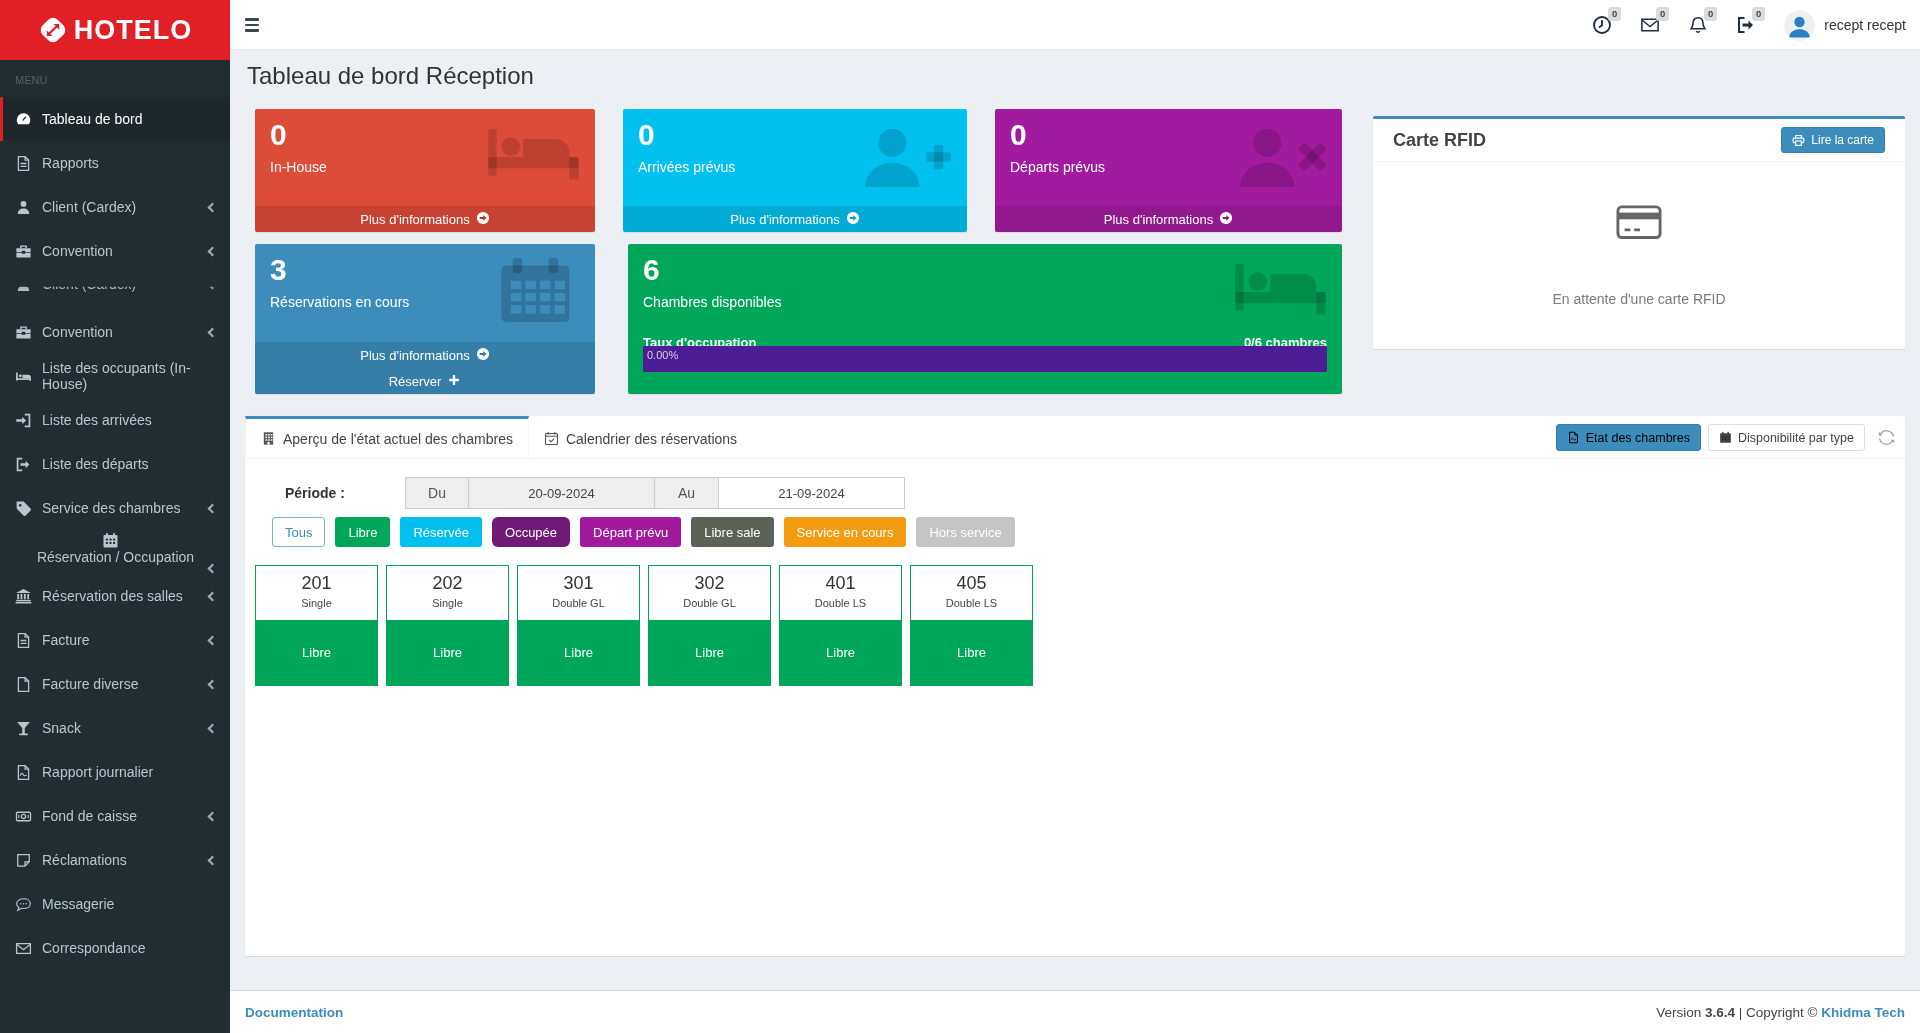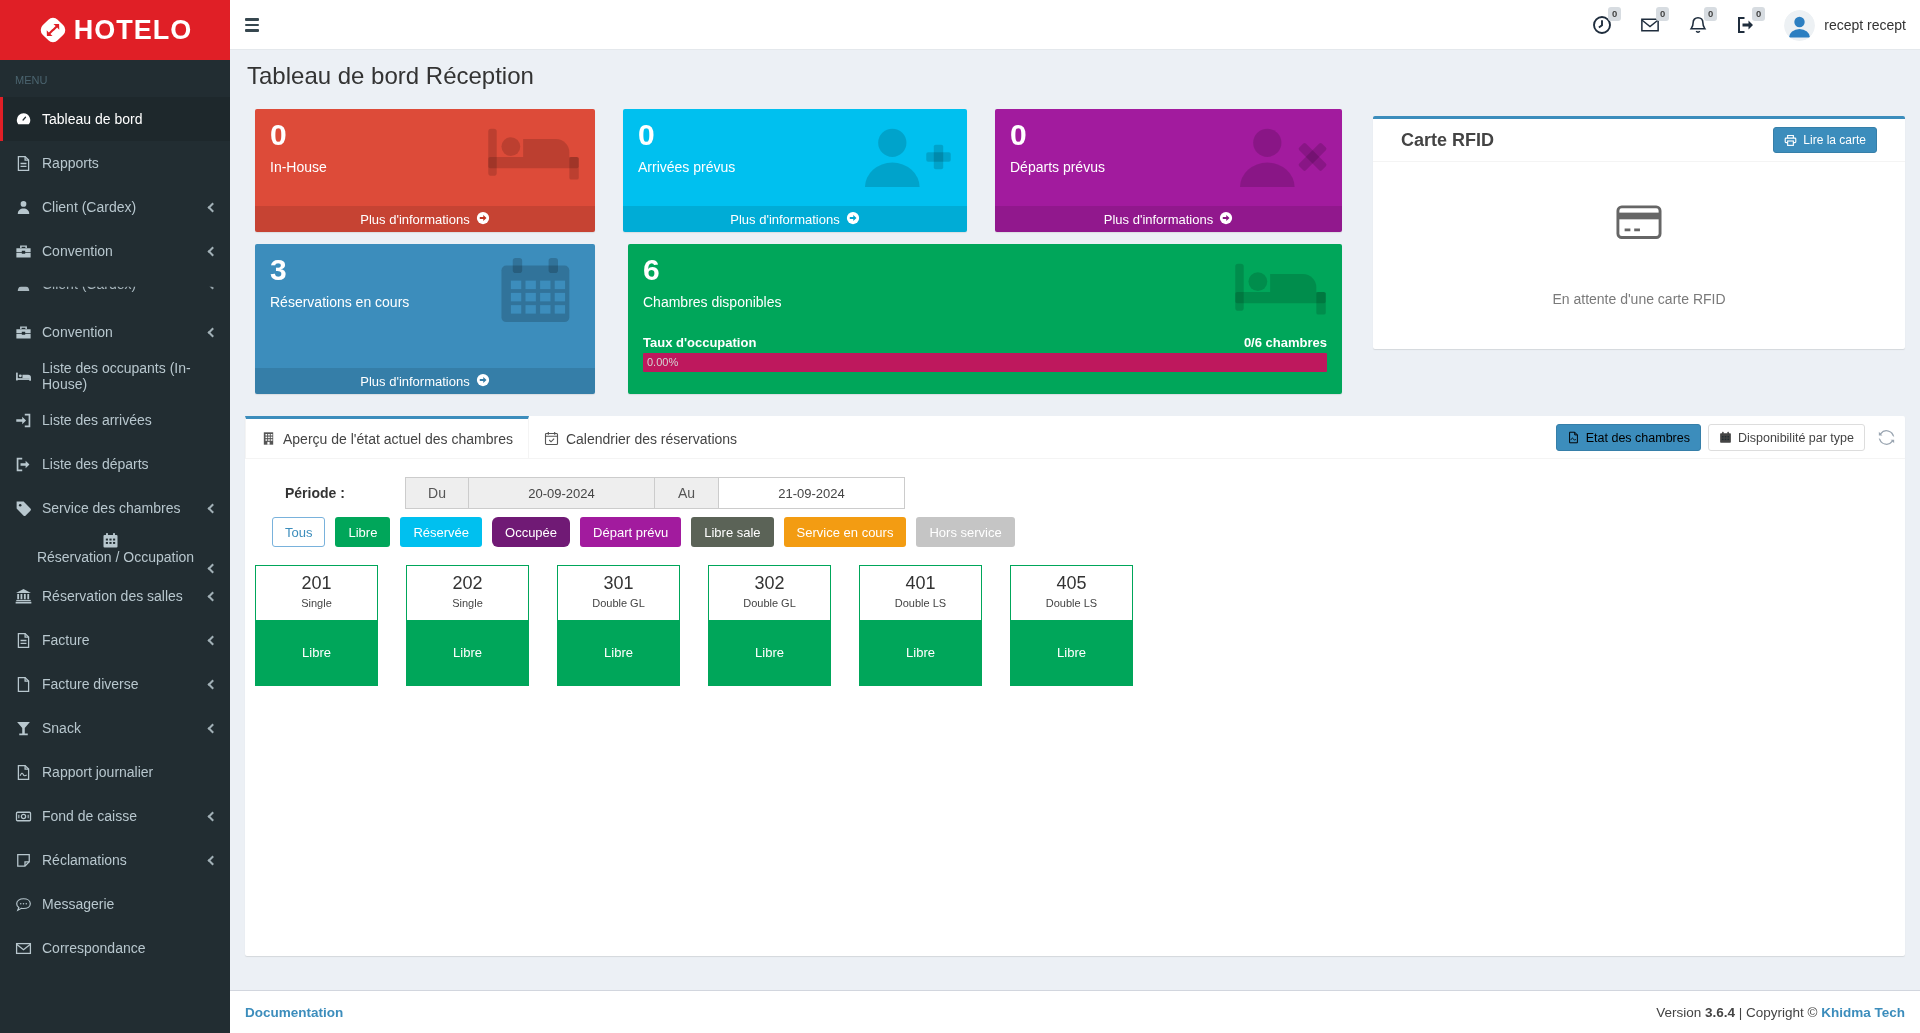--- a/index.html
+++ b/index.html
@@ -44,26 +44,26 @@
   .pos3 { left:0; top:135px; width:340px; height:150px; }
   .pos4 { left:373px; top:135px; width:714px; height:150px; }
   .card .num { font-size:30px; font-weight:700; padding:10px 15px 0; line-height:32px; }
   .card .lbl { font-size:14px; padding:8px 15px 0; }
   .card .bigicon { position:absolute; right:14px; top:14px; width:95px; height:66px; }
   .card .bigicon svg { width:100%; height:100%; }
   .card .footers { position:absolute; left:0; right:0; bottom:0; background:rgba(0,0,0,.1); }
   .card .footer-link { display:flex; align-items:center; justify-content:center; gap:6px; font-size:13px; padding:4.5px 0; color:#fff; cursor:pointer; }
   .card .footer-link svg { width:14px; height:14px; }
   .occ-row { position:absolute; left:15px; right:15px; bottom:44px; display:flex; justify-content:space-between; font-size:13px; font-weight:700; }
-  .progress-outer { position:absolute; left:15px; right:15px; bottom:22px; height:19px; background:#be185d; border-radius:1px; }
+  .progress-outer { position:absolute; left:15px; right:15px; bottom:22px; height:26px; background:#4c1d95; border-radius:1px; }
   .progress-text { font-size:11px; color:#d4d4d4; line-height:17px; padding-left:4px; }
 
   
   .rfid { position:absolute; left:1118px; top:7px; width:532px; height:233px; background:#fff; border-top:3px solid #3c8dbc; border-radius:2px; box-shadow:0 1px 1px rgba(0,0,0,.1); }
-  .rfid-header { display:flex; justify-content:space-between; align-items:center; padding:8px 28px; border-bottom:1px solid #f4f4f4; }
+  .rfid-header { display:flex; justify-content:space-between; align-items:center; padding:8px 20px; border-bottom:1px solid #f4f4f4; }
   .rfid-title { font-size:18px; font-weight:700; color:#444; }
   .btn-blue { display:inline-flex; align-items:center; gap:6px; background:#3c8dbc; border:1px solid #367fa9; color:#fff; font-size:12px; padding:5px 10px; border-radius:3px; cursor:pointer; font-family:inherit; }
   .btn-blue svg { width:13px; height:13px; }
   .rfid-body { text-align:center; padding-top:42px; }
   .rfid-card-icon { display:inline-block; width:46px; height:36px; }
   .rfid-wait { margin-top:48px; color:#7a7a7a; font-size:14px; }
 
   
   .box { position:relative; margin:15px 0 0; background:#fff; height:540px; box-shadow:0 1px 1px rgba(0,0,0,.1); border-radius:2px; }
   .nav { display:flex; border-bottom:1px solid #f4f4f4; height:43px; position:relative; }
@@ -85,21 +85,21 @@
   .ig-addon + .ig-input { border-left:none; }
   .ig-input { width:186px; border:1px solid #ccc; text-align:center; font-size:13px; color:#444; font-family:inherit; outline:none; }
   .ig-input.ro { background:#eee; }
   .ig-input:not(.ro) { background:#fff; }
   .input-group .ig-addon:nth-child(3) { border-left:none; }
 
   .filters { display:flex; gap:10px; margin:8px 0 0 27px; }
   .fbtn { font-size:13px; padding:6.5px 12px; border-radius:3px; color:#fff; border:1px solid transparent; cursor:pointer; font-family:inherit; }
   .fbtn.outline { background:#fff; color:#3c8dbc; border-color:#79b2dc; }
 
-  .rooms { display:flex; gap:28px; margin:18px 0 0 10px; }
+  .rooms { display:flex; gap:8px; margin:18px 0 0 10px; }
   .room { width:123px; height:121px; background:#fff; display:flex; flex-direction:column; border:1px solid #00a65a; cursor:pointer; }
   .room-num { font-size:18px; color:#333; text-align:center; margin-top:7px; }
   .room-type { font-size:11px; color:#444; text-align:center; margin-top:3px; }
   .room-status { flex:1; margin-top:11px; color:#fff; font-size:13px; display:flex; align-items:center; justify-content:center; }
 
   
   .main-footer { position:absolute; left:230px; right:0; bottom:0; height:43px; background:#fff; border-top:1px solid #d2d6de; padding:12px 15px; display:flex; justify-content:space-between; align-items:center; font-size:13.5px; color:#444; }
   .doc-link { color:#3c8dbc; font-weight:700; cursor:pointer; text-decoration:none; }
   .footer-right b { font-weight:700; }
   .company-link { color:#3c8dbc; font-weight:700; cursor:pointer; }
@@ -509,20 +509,27 @@
               </g>
             </svg></span>
           <div class="footers">
             <a class="footer-link">
               <span>Plus d'informations</span>
               <span><svg viewBox="0 0 16 16">
                   <circle cx="8" cy="8" r="7" fill="#fff"></circle>
                   <path d="M4.3 6.9h4V4.6L12 8l-3.7 3.4V9.1h-4z" fill="#357ca5"></path>
                 </svg></span>
             </a>
+            <a class="footer-link">
+              <span>Réserver</span>
+              <span><svg viewBox="0 0 16 16" fill="currentColor">
+                  <rect x="6.7" y="2.4" width="2.6" height="11.2" rx=".6"></rect>
+                  <rect x="2.4" y="6.7" width="11.2" height="2.6" rx=".6"></rect>
+                </svg></span>
+            </a>
           </div>
         </div><div class="card pos4" style="background: rgb(0, 166, 90);">
           <div class="num">6</div>
           <div class="lbl">Chambres disponibles</div>
           <span class="bigicon"><svg viewBox="0 0 100 70">
               <g fill="rgba(0,0,0,0.15)">
                 <rect x="2" y="6" width="9" height="50" rx="3"></rect>
                 <circle cx="26" cy="25" r="10"></circle>
                 <path d="M39 17h35a14 14 0 0 1 14 14v5H39z"></path>
                 <rect x="2" y="36" width="96" height="12" rx="2"></rect>

